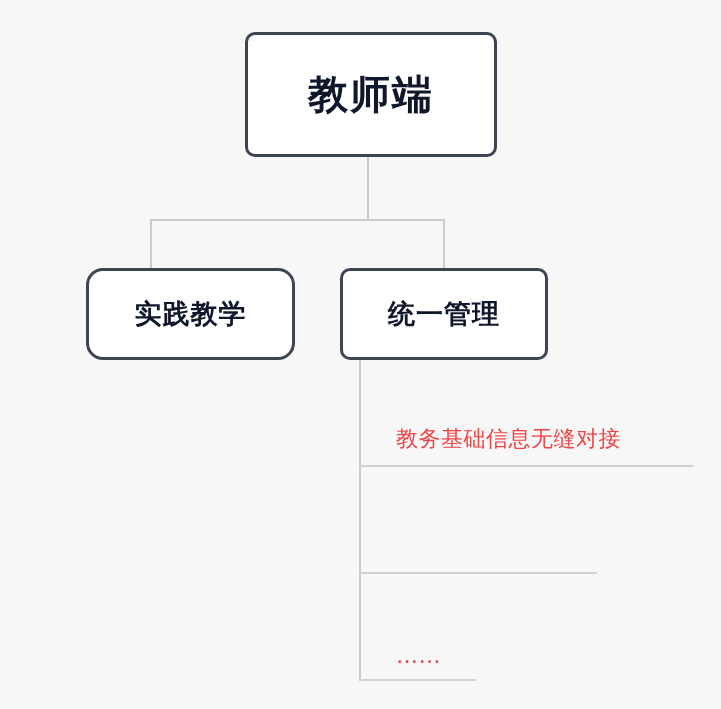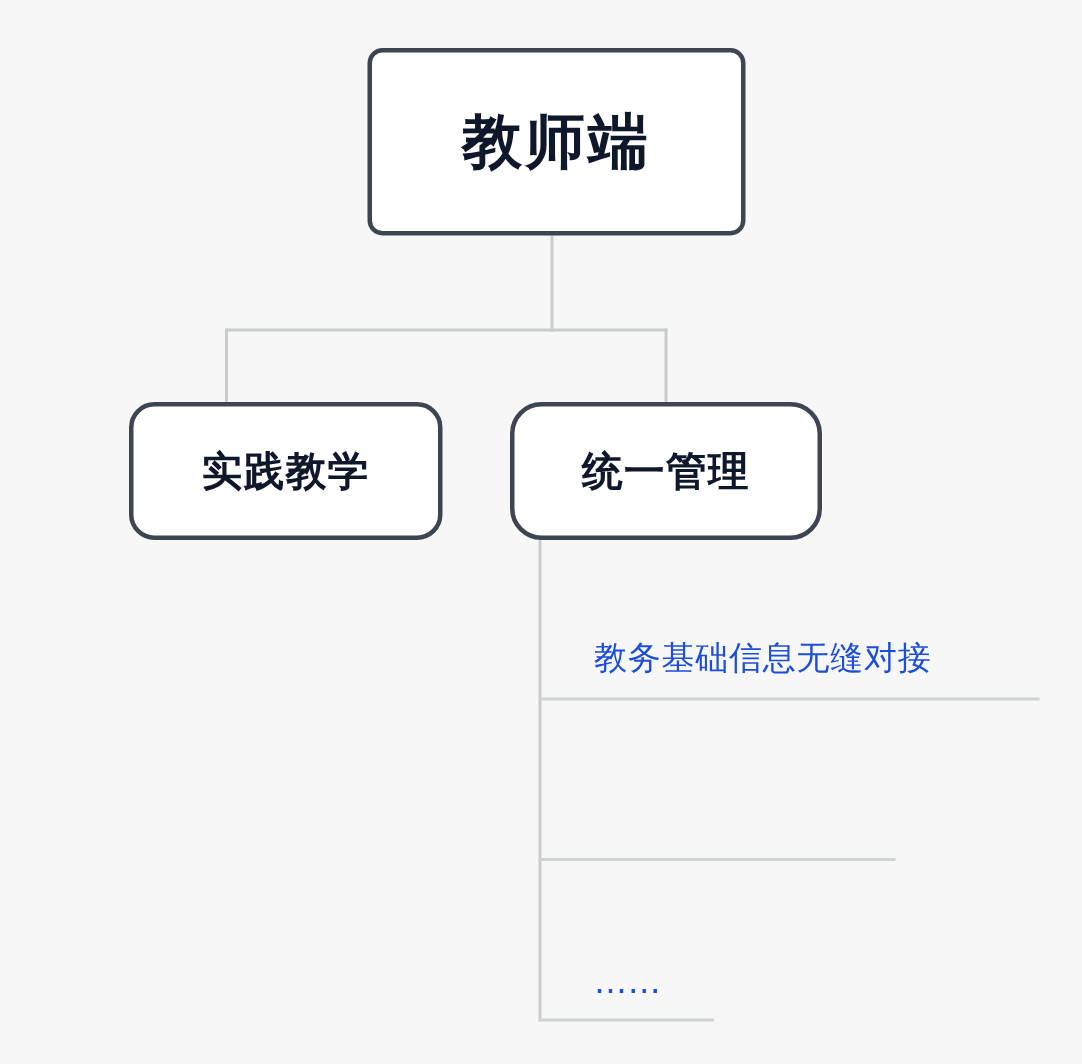--- a/index.html
+++ b/index.html
@@ -62,28 +62,28 @@
     border-radius: 17px;
     font-size: 27px;
     margin-left: 40px;
   }
 
   #node-unified {
     left: 340px;
     top: 268px;
     width: 208px;
     height: 92px;
-    border-radius: 21px;
+    border-radius: 10px;
     font-size: 27px;
   }
 
   
   .leaf {
     position: absolute;
-    color: #1d4ed8;
+    color: #ef4444;
     font-size: 22px;
     font-weight: normal;
     white-space: nowrap;
     letter-spacing: 0.5px;
   }
   .leaf-rule {
     position: absolute;
     height: 2px;
     background: #cfd2d3;
   }

